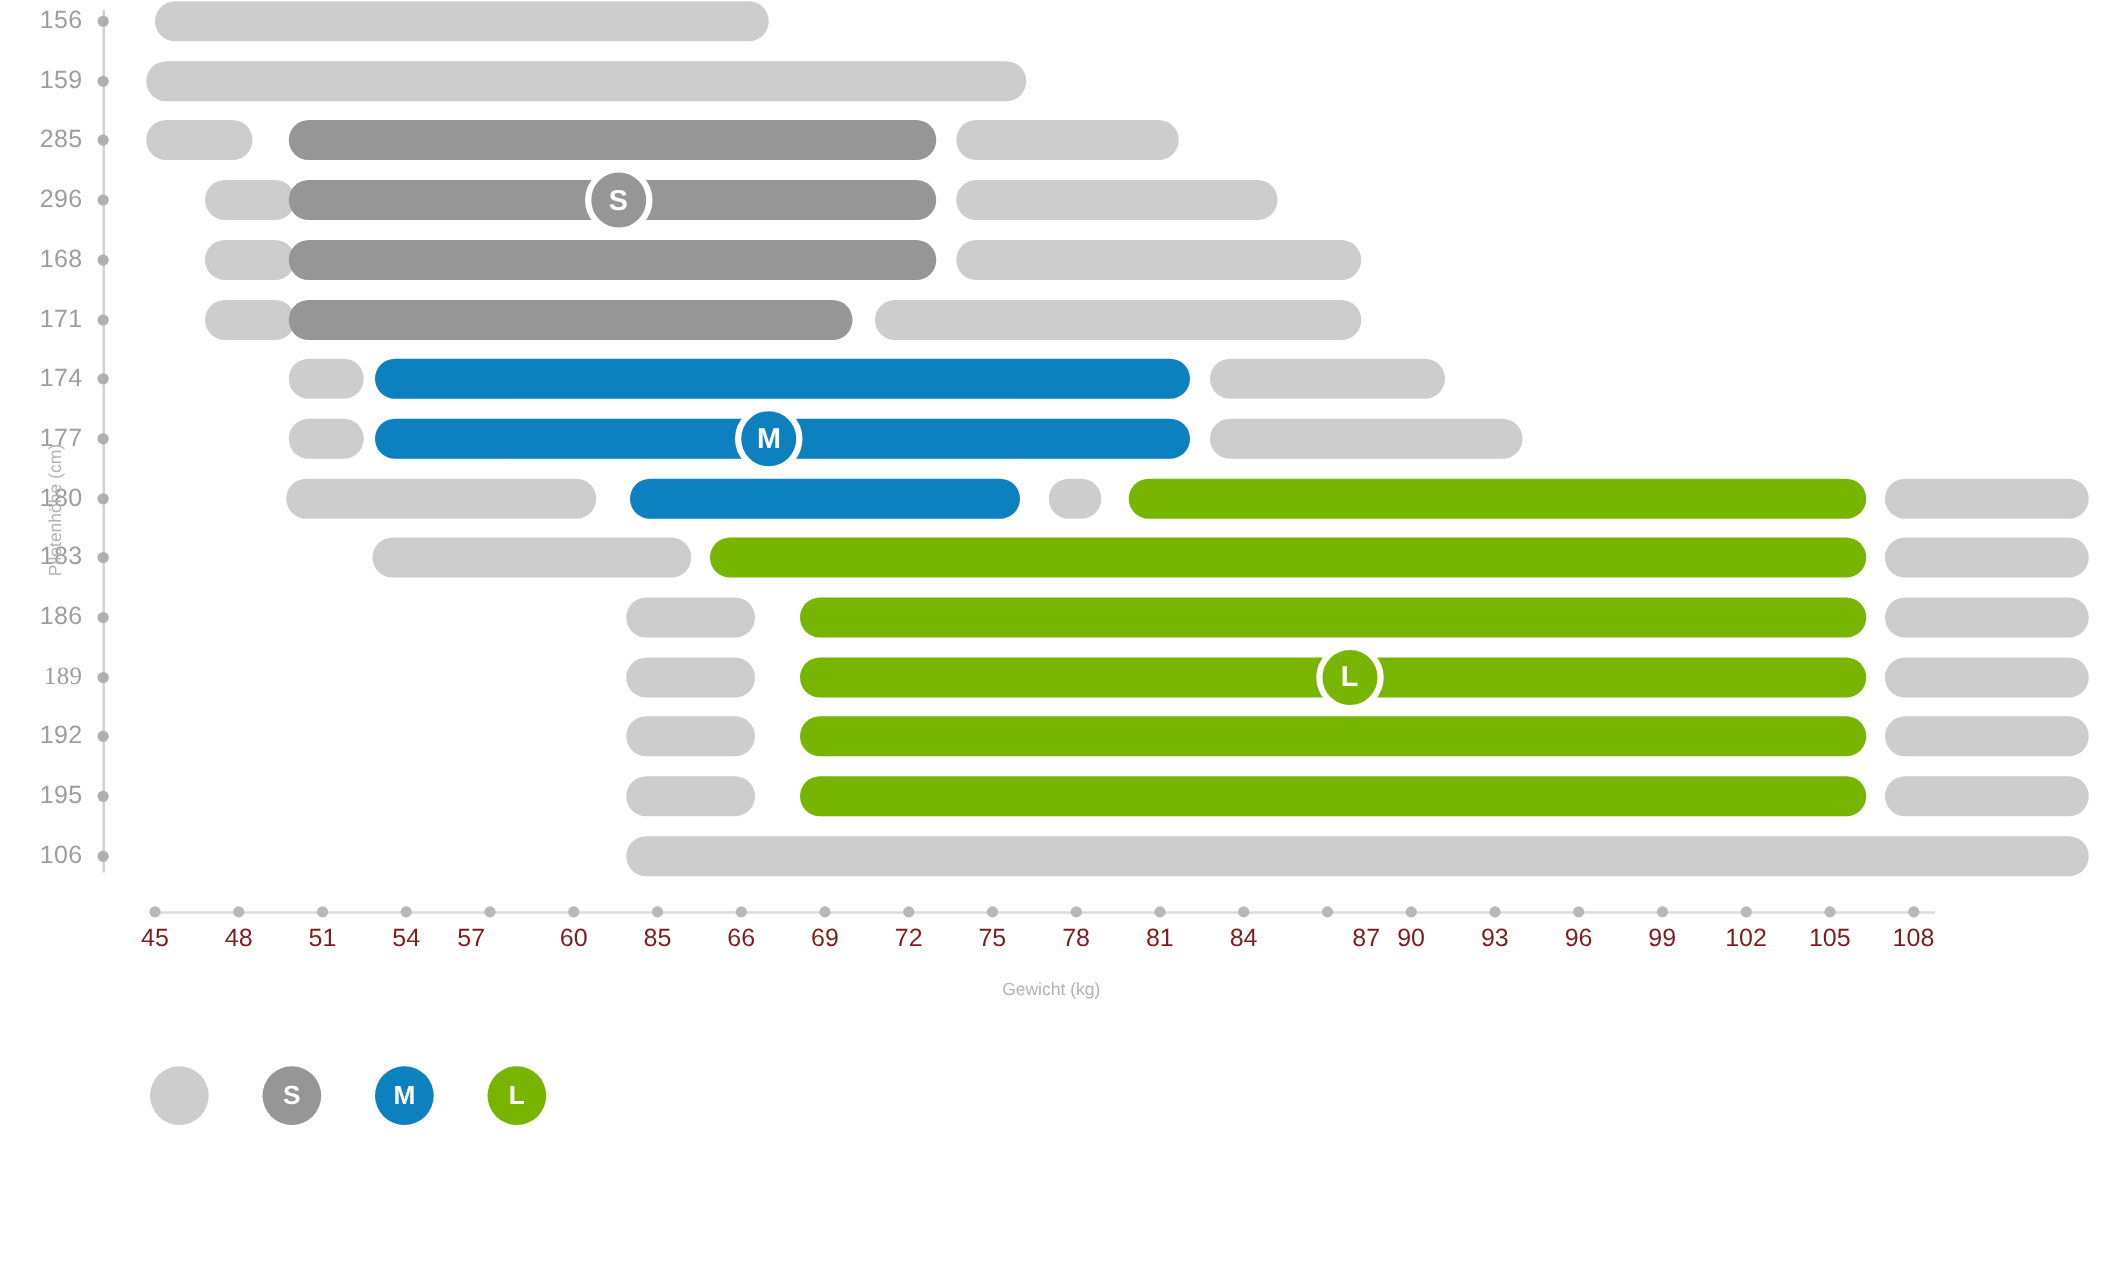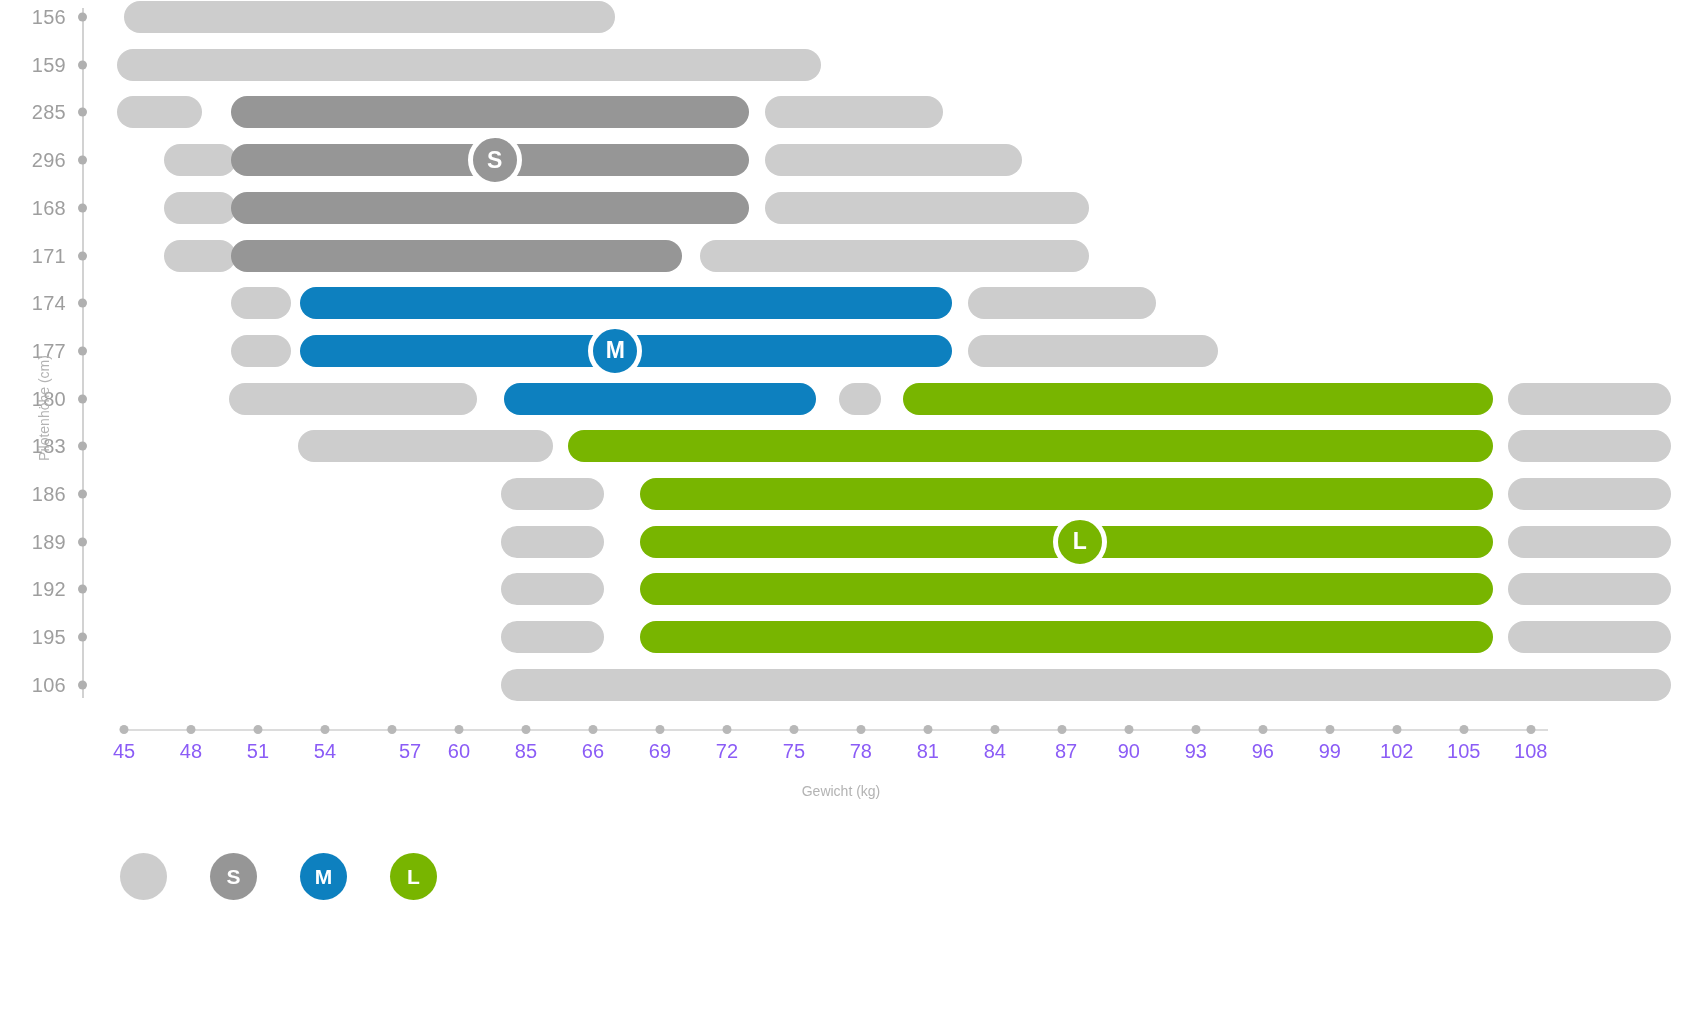--- a/index.html
+++ b/index.html
@@ -61,21 +61,21 @@
     position: absolute;
     top: 725px;
     width: 9px; height: 9px;
     border-radius: 50%;
     background: #b8b8b8;
     transform: translateX(-50%);
   }
   .xtick-label {
     position: absolute;
     top: 740px;
-    color: #8b5cf6;
+    color: #7f1d1d;
     font-size: 20px;
     transform: translateX(-50%);
     white-space: nowrap;
   }
   .xaxis-title {
     position: absolute;
     top: 783px; left: 0; width: 1682px;
     text-align: center;
     color: #b3b3b3;
     font-size: 14px;
@@ -165,21 +165,21 @@
         <div class="ytick-label" style="left: 0px; width: 66px; top: 303.2px; right: auto;">174</div>
         <div class="ytick-dot" style="top: 350.9px;"></div>
         <div class="ytick-label" style="left: 0px; width: 66px; top: 350.9px; right: auto;">177</div>
         <div class="ytick-dot" style="top: 398.6px;"></div>
         <div class="ytick-label" style="left: 0px; width: 66px; top: 398.6px; right: auto;">180</div>
         <div class="ytick-dot" style="top: 446.3px;"></div>
         <div class="ytick-label" style="left: 0px; width: 66px; top: 446.3px; right: auto;">183</div>
         <div class="ytick-dot" style="top: 494px;"></div>
         <div class="ytick-label" style="left: 0px; width: 66px; top: 494px; right: auto;">186</div>
         <div class="ytick-dot" style="top: 541.7px;"></div>
-        <div class="ytick-label" style="left: 0px; width: 66px; top: 541.7px; right: auto;">189</div>
+        <div class="ytick-label" style="left: 0px; width: 66px; top: 541.7px; right: auto; font-family: Liberation Serif, serif;">189</div>
         <div class="ytick-dot" style="top: 589.4px;"></div>
         <div class="ytick-label" style="left: 0px; width: 66px; top: 589.4px; right: auto;">192</div>
         <div class="ytick-dot" style="top: 637.1px;"></div>
         <div class="ytick-label" style="left: 0px; width: 66px; top: 637.1px; right: auto;">195</div>
         <div class="ytick-dot" style="top: 684.8px;"></div>
         <div class="ytick-label" style="left: 0px; width: 66px; top: 684.8px; right: auto;">106</div>
       </div>
     <div class="yaxis-title">Pilotenhöhe (cm)</div>
 
     <div id="bars">
@@ -233,41 +233,41 @@
     <div id="x-ticks">
         <div class="xtick-dot" style="left: 124px;"></div>
         <div class="xtick-label" style="left: 124px;">45</div>
         <div class="xtick-dot" style="left: 190.99px;"></div>
         <div class="xtick-label" style="left: 190.99px;">48</div>
         <div class="xtick-dot" style="left: 257.98px;"></div>
         <div class="xtick-label" style="left: 257.98px;">51</div>
         <div class="xtick-dot" style="left: 324.97px;"></div>
         <div class="xtick-label" style="left: 324.97px;">54</div>
         <div class="xtick-dot" style="left: 391.96px;"></div>
-        <div class="xtick-label" style="left: 410px;">57</div>
+        <div class="xtick-label" style="left: 377px;">57</div>
         <div class="xtick-dot" style="left: 458.95px;"></div>
         <div class="xtick-label" style="left: 458.95px;">60</div>
         <div class="xtick-dot" style="left: 525.94px;"></div>
         <div class="xtick-label" style="left: 525.94px;">85</div>
         <div class="xtick-dot" style="left: 592.93px;"></div>
         <div class="xtick-label" style="left: 592.93px;">66</div>
         <div class="xtick-dot" style="left: 659.92px;"></div>
         <div class="xtick-label" style="left: 659.92px;">69</div>
         <div class="xtick-dot" style="left: 726.91px;"></div>
         <div class="xtick-label" style="left: 726.91px;">72</div>
         <div class="xtick-dot" style="left: 793.9px;"></div>
         <div class="xtick-label" style="left: 793.9px;">75</div>
         <div class="xtick-dot" style="left: 860.89px;"></div>
         <div class="xtick-label" style="left: 860.89px;">78</div>
         <div class="xtick-dot" style="left: 927.88px;"></div>
         <div class="xtick-label" style="left: 927.88px;">81</div>
         <div class="xtick-dot" style="left: 994.87px;"></div>
         <div class="xtick-label" style="left: 994.87px;">84</div>
         <div class="xtick-dot" style="left: 1061.86px;"></div>
-        <div class="xtick-label" style="left: 1066px;">87</div>
+        <div class="xtick-label" style="left: 1093px;">87</div>
         <div class="xtick-dot" style="left: 1128.85px;"></div>
         <div class="xtick-label" style="left: 1128.85px;">90</div>
         <div class="xtick-dot" style="left: 1195.84px;"></div>
         <div class="xtick-label" style="left: 1195.84px;">93</div>
         <div class="xtick-dot" style="left: 1262.83px;"></div>
         <div class="xtick-label" style="left: 1262.83px;">96</div>
         <div class="xtick-dot" style="left: 1329.82px;"></div>
         <div class="xtick-label" style="left: 1329.82px;">99</div>
         <div class="xtick-dot" style="left: 1396.81px;"></div>
         <div class="xtick-label" style="left: 1396.81px;">102</div>

